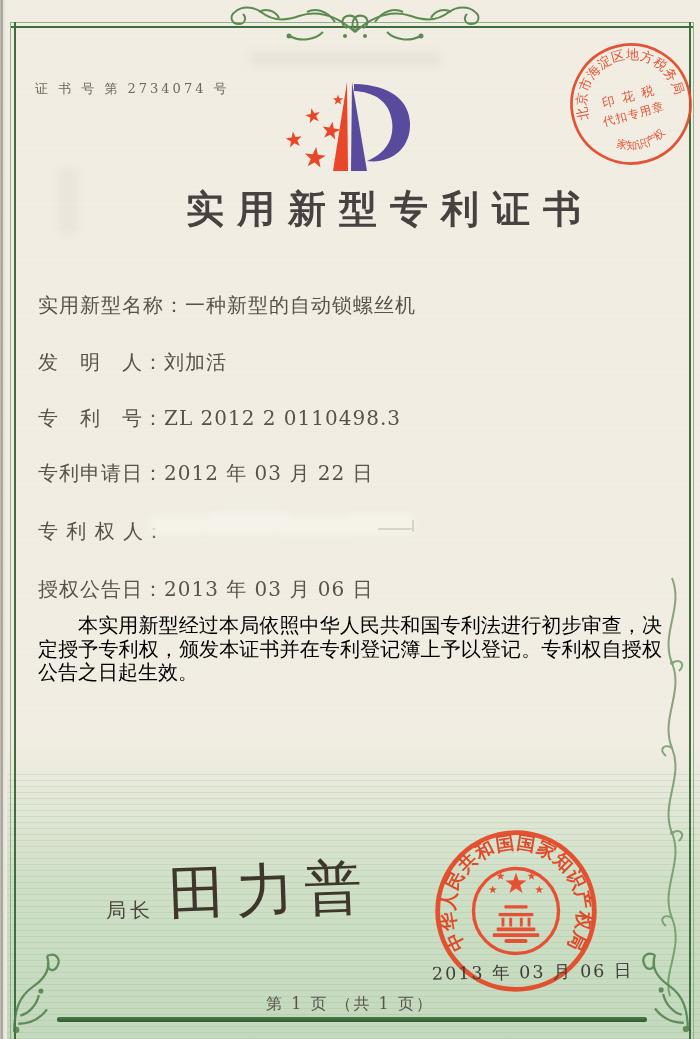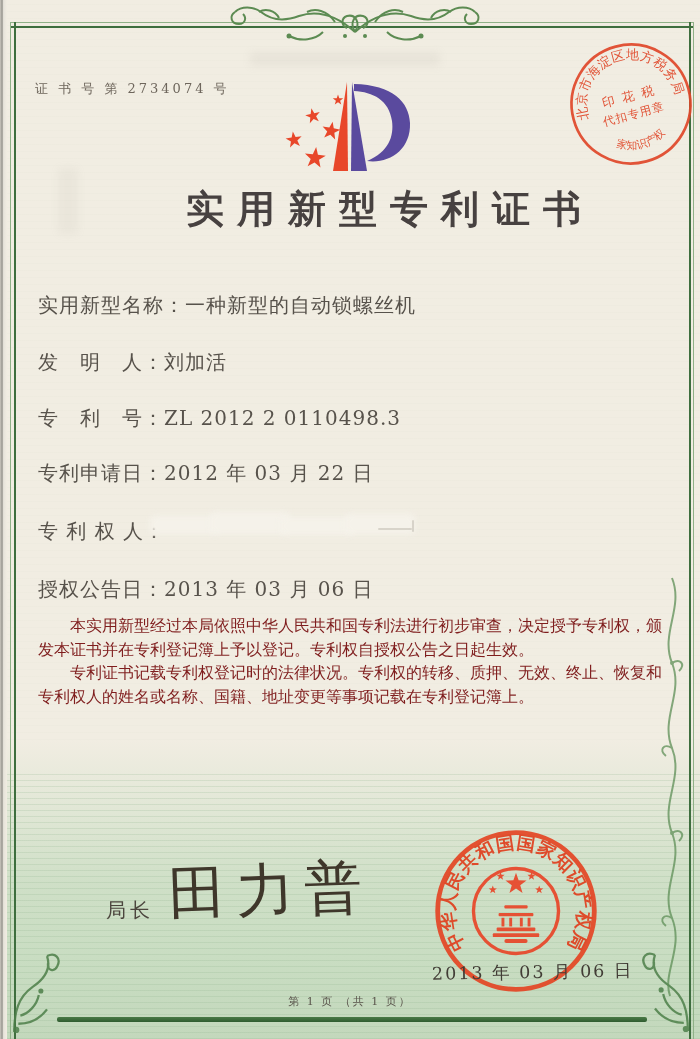--- a/index.html
+++ b/index.html
@@ -36,27 +36,27 @@
   .frame-left-inner{left:14px;top:22px;width:2px;height:1017px;background:#3e6e3e;z-index:2;}
   .frame-right-outer{left:693px;top:22px;width:1px;height:1017px;background:#8fb187;z-index:2;}
   .frame-right-inner{left:689px;top:22px;width:2px;height:1017px;background:#3e6e3e;z-index:2;}
   .bottom-rule{left:57px;top:1017px;width:590px;height:5px;background:linear-gradient(180deg,#4a7a46,#2f5c30);border-radius:2px;z-index:2;}
   
   .cert-no{left:35px;top:80px;font-size:13px;letter-spacing:3px;color:#6e665c;z-index:3;}
   .title{left:0;top:184px;width:700px;text-align:center;font-size:38px;font-weight:600;
          letter-spacing:13px;color:#474140;z-index:3;padding-left:40px;}
   .field{left:38px;width:620px;font-size:20px;color:#57524b;letter-spacing:1px;z-index:3;white-space:nowrap;}
   .f0{top:292px;}.f1{top:349px;}.f2{top:405px;}.f3{top:460px;}.f4{top:518px;}.f5{top:576px;}
-  .paras{left:38px;top:614px;width:624px;font-size:16px;line-height:23.5px;text-align:justify;color:#7f1d1d;z-index:3;}
+  .paras{left:38px;top:614px;width:624px;font-size:20px;line-height:23.5px;text-align:justify;color:#000000;z-index:3;}
   .paras p{margin:0;text-indent:2em;}
   .director{left:106px;top:897px;font-size:20px;letter-spacing:4px;color:#4c463e;z-index:3;}
   .signature{left:168px;top:852px;font-size:58px;color:#3f372b;letter-spacing:10px;
              transform:rotate(-2deg);z-index:3;font-weight:500;}
   .seal-date{left:432px;top:960px;font-size:17.5px;color:#413c35;letter-spacing:2px;z-index:5;transform:rotate(-1deg);}
-  .page-info{left:0;top:994px;width:700px;text-align:center;font-size:11px;color:#5a554c;letter-spacing:2px;z-index:3;}
+  .page-info{left:0;top:994px;width:700px;text-align:center;font-size:16px;color:#5a554c;letter-spacing:2px;z-index:3;}
   
   .redact{left:150px;top:512px;width:330px;height:32px;z-index:4;}
   .blob{position:absolute;background:#f5f2ea;border-radius:4px;filter:blur(3px);}
   .b1{left:0;top:4px;width:70px;height:18px;}
   .b2{left:60px;top:0;width:80px;height:22px;}
   .b3{left:130px;top:5px;width:75px;height:18px;}
   .b4{left:195px;top:2px;width:70px;height:20px;}
   .resid{position:absolute;background:#b6b0a5;opacity:.45;border-radius:1px;filter:blur(.6px);}
   .r1{left:228px;top:16px;width:34px;height:2px;}
   .r2{left:262px;top:8px;width:2px;height:12px;}
@@ -199,21 +199,20 @@
   <div class="blob b1"></div>
   <div class="blob b2"></div>
   <div class="blob b3"></div>
   <div class="blob b4"></div>
   <div class="resid r1"></div>
   <div class="resid r2"></div>
 </div>
 
 <div class="abs paras">
   <p>本实用新型经过本局依照中华人民共和国专利法进行初步审查，决定授予专利权，颁发本证书并在专利登记簿上予以登记。专利权自授权公告之日起生效。</p>
-  <p>专利证书记载专利权登记时的法律状况。专利权的转移、质押、无效、终止、恢复和专利权人的姓名或名称、国籍、地址变更等事项记载在专利登记簿上。</p>
 </div>
 
 <div class="abs director">局长</div>
 <div class="abs signature">田力普</div>
 
 <div class="abs main-seal">
   <svg width="174" height="174" viewBox="0 0 180 180">
     <circle cx="90" cy="90" r="81" fill="none" stroke="#e44726" stroke-width="5"></circle>
     <defs>
       <path id="seal-arc" d="M37.6,126.7 A64,64 0 1 1 142.4,126.7"></path>

